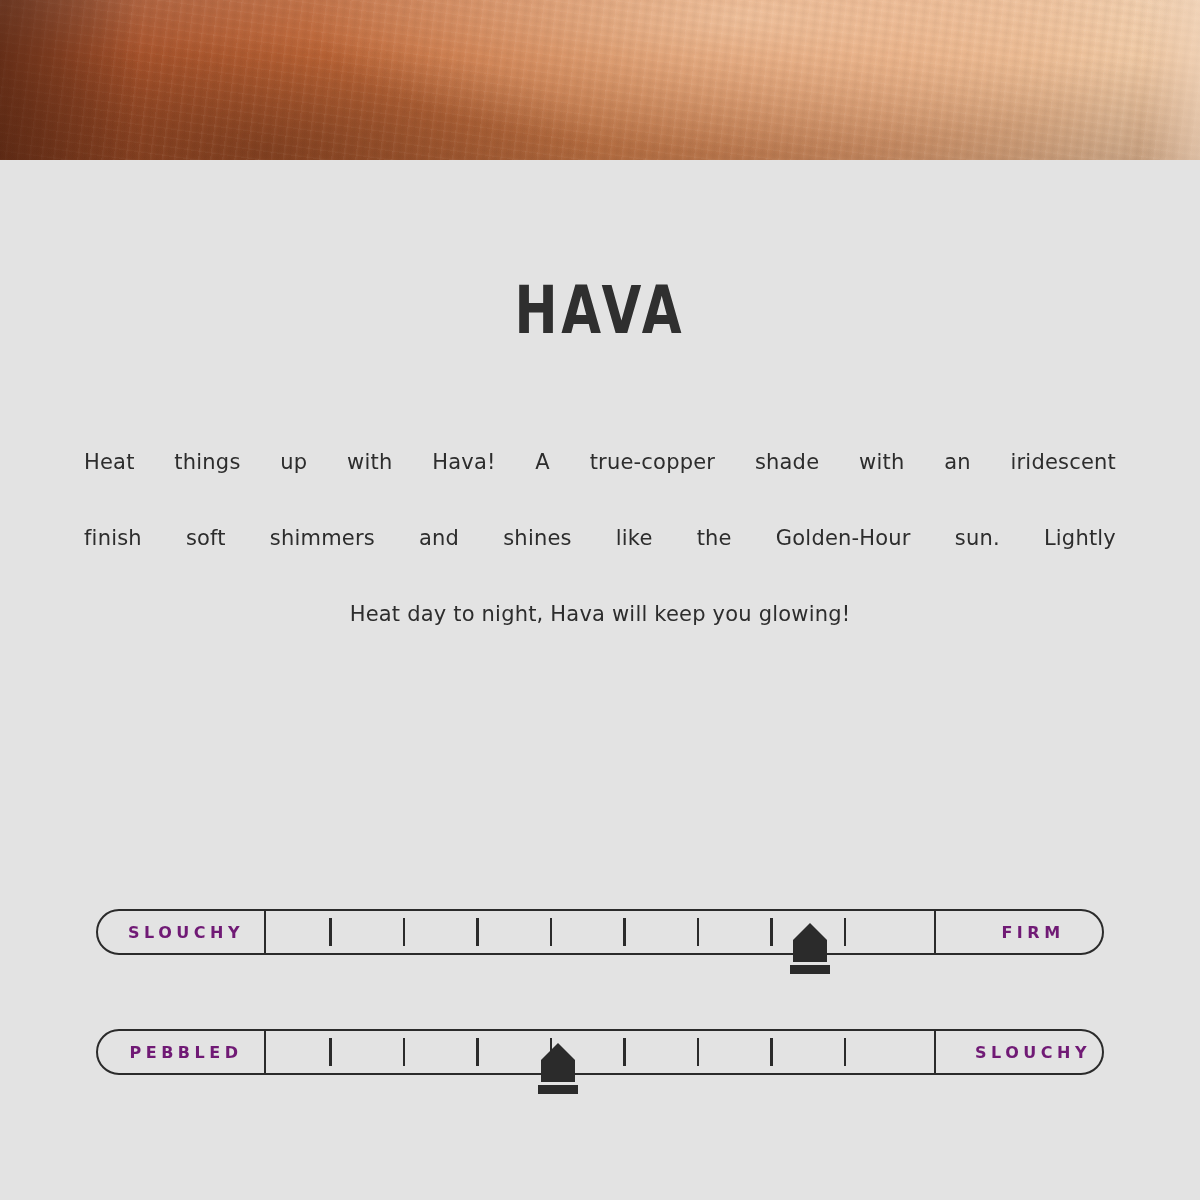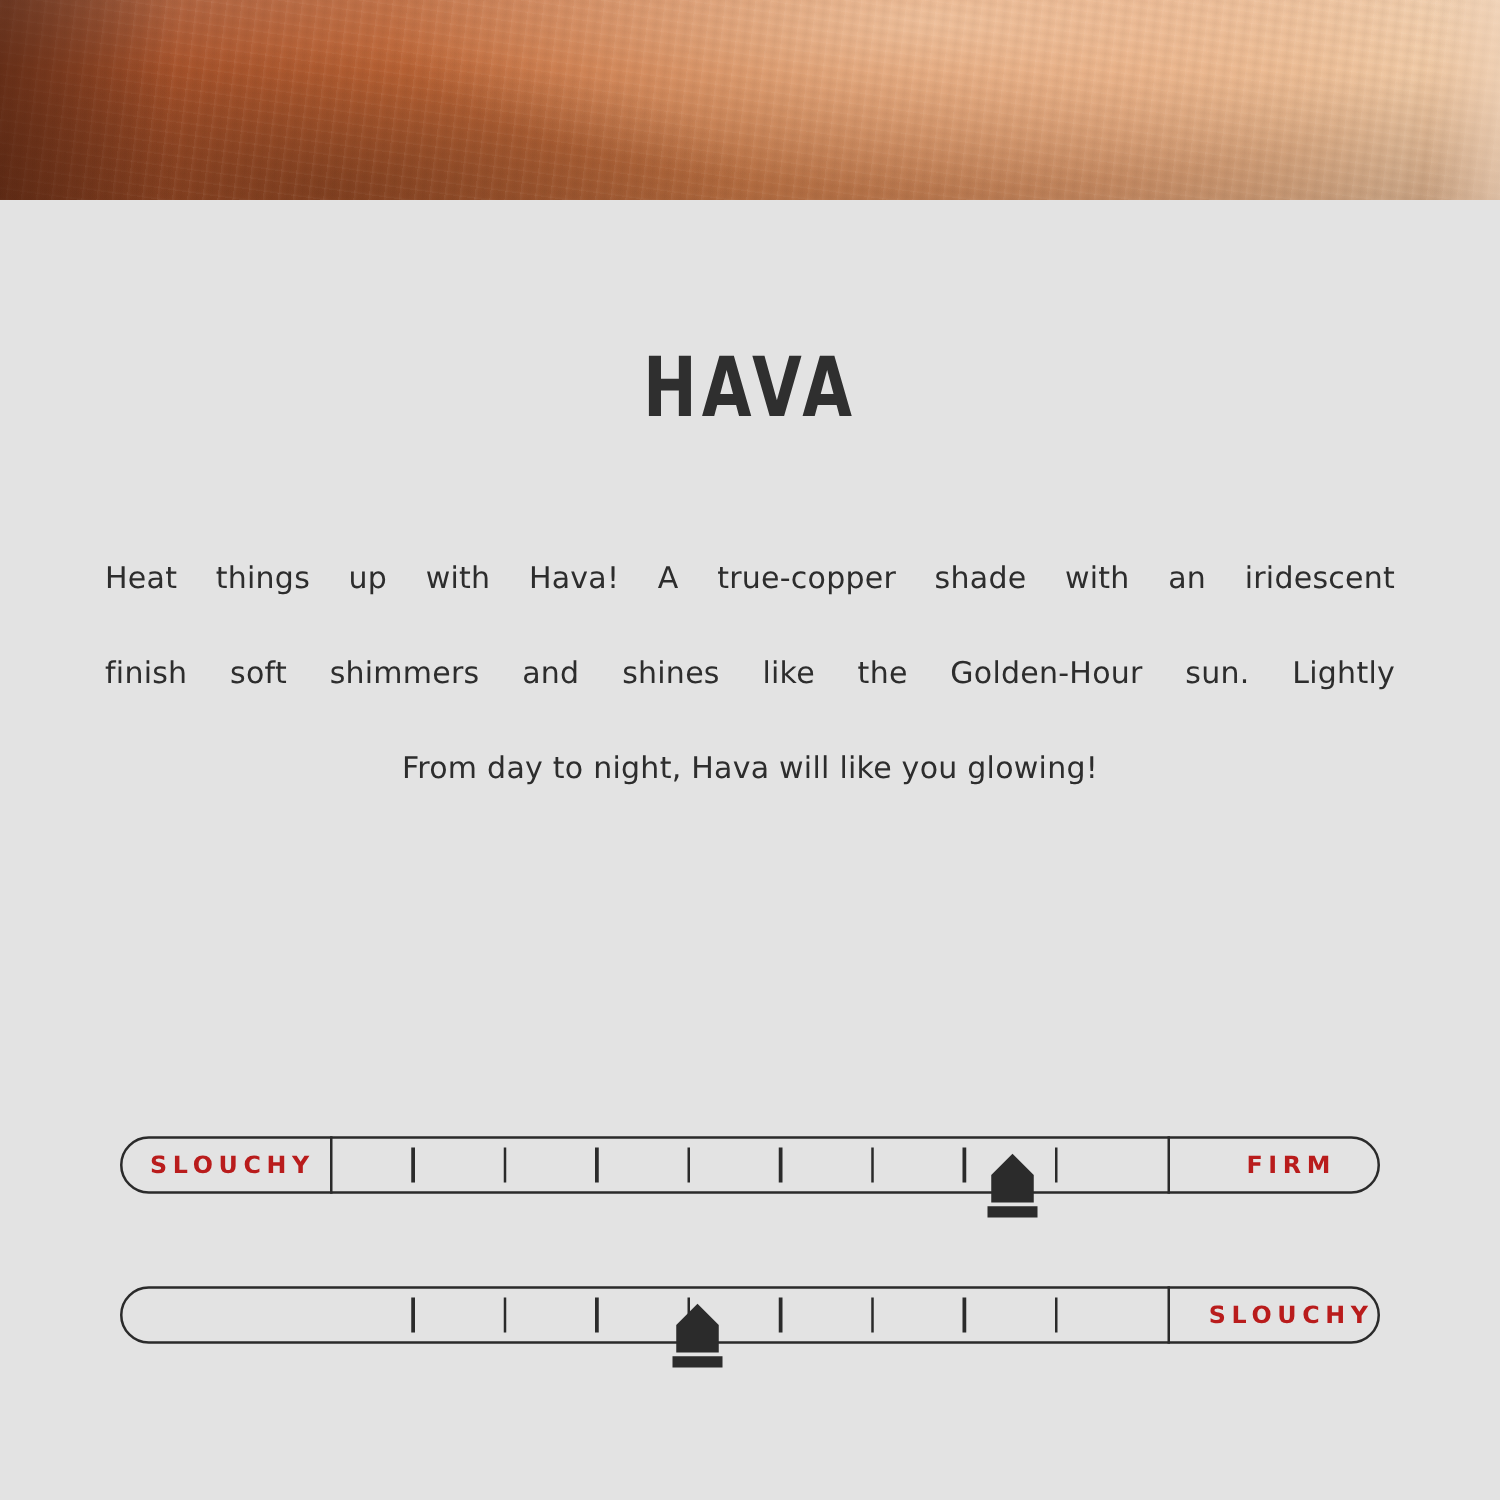--- a/index.html
+++ b/index.html
@@ -104,21 +104,21 @@
 
   
   .description {
     position: absolute;
     top: 424px;
     left: 84px;
     width: 1032px;
     text-align: center;
     color: #2d2d2d;
     font-family: "DejaVu Sans", sans-serif;
-    font-size: 24px;
+    font-size: 21px;
     line-height: 76px;
     letter-spacing: 0.2px;
     font-weight: 400;
   }
   .description .line {
     display: block;
     white-space: nowrap;
   }
   .description .line.justify {
     text-align: justify;
@@ -146,23 +146,23 @@
   .cap {
     position: absolute;
     top: 0;
     height: 46px;
     display: flex;
     align-items: center;
     justify-content: center;
     box-sizing: border-box;
     font-family: "DejaVu Sans", sans-serif;
     font-weight: 700;
-    font-size: 19px;
+    font-size: 16px;
     letter-spacing: 4.5px;
-    color: #b91c1c;
+    color: #701a75;
   }
   .cap-left {
     left: 0;
     width: 170px;
     border-right: 2.5px solid #2b2b2b;
     padding-left: 12px;
   }
   .cap-right {
     right: 0;
     width: 170px;
@@ -227,21 +227,21 @@
     <div class="banner-grain"></div>
     <div class="banner-edge-left"></div>
     <div class="banner-edge-right"></div>
   </div>
 
   <div class="title">HAVA</div>
 
   <div class="description">
     <span class="line justify">Heat things up with Hava! A true-copper shade with an iridescent</span>
     <span class="line justify">finish soft shimmers and shines like the Golden-Hour sun. Lightly</span>
-    <span class="line">From day to night, Hava will like you glowing!</span>
+    <span class="line">Heat day to night, Hava will keep you glowing!</span>
   </div>
 
   <div class="slider slider-1">
     <div class="track"></div>
     <div class="cap cap-left">SLOUCHY</div>
     <div class="cap cap-right">FIRM</div>
     <div class="ticks">
       <div class="tick" style="left:9.5%"></div>
       <div class="tick" style="left:20.5%"></div>
       <div class="tick" style="left:31.5%"></div>
@@ -253,20 +253,21 @@
     </div>
     <div class="marker" style="left:692px">
       <div class="house"></div>
       <div class="body"></div>
       <div class="base"></div>
     </div>
   </div>
 
   <div class="slider slider-2">
     <div class="track"></div>
+    <div class="cap cap-left">PEBBLED</div>
     <div class="cap cap-right">SLOUCHY</div>
     <div class="ticks">
       <div class="tick" style="left:9.5%"></div>
       <div class="tick" style="left:20.5%"></div>
       <div class="tick" style="left:31.5%"></div>
       <div class="tick" style="left:42.5%"></div>
       <div class="tick" style="left:53.5%"></div>
       <div class="tick" style="left:64.5%"></div>
       <div class="tick" style="left:75.5%"></div>
       <div class="tick" style="left:86.5%"></div>

